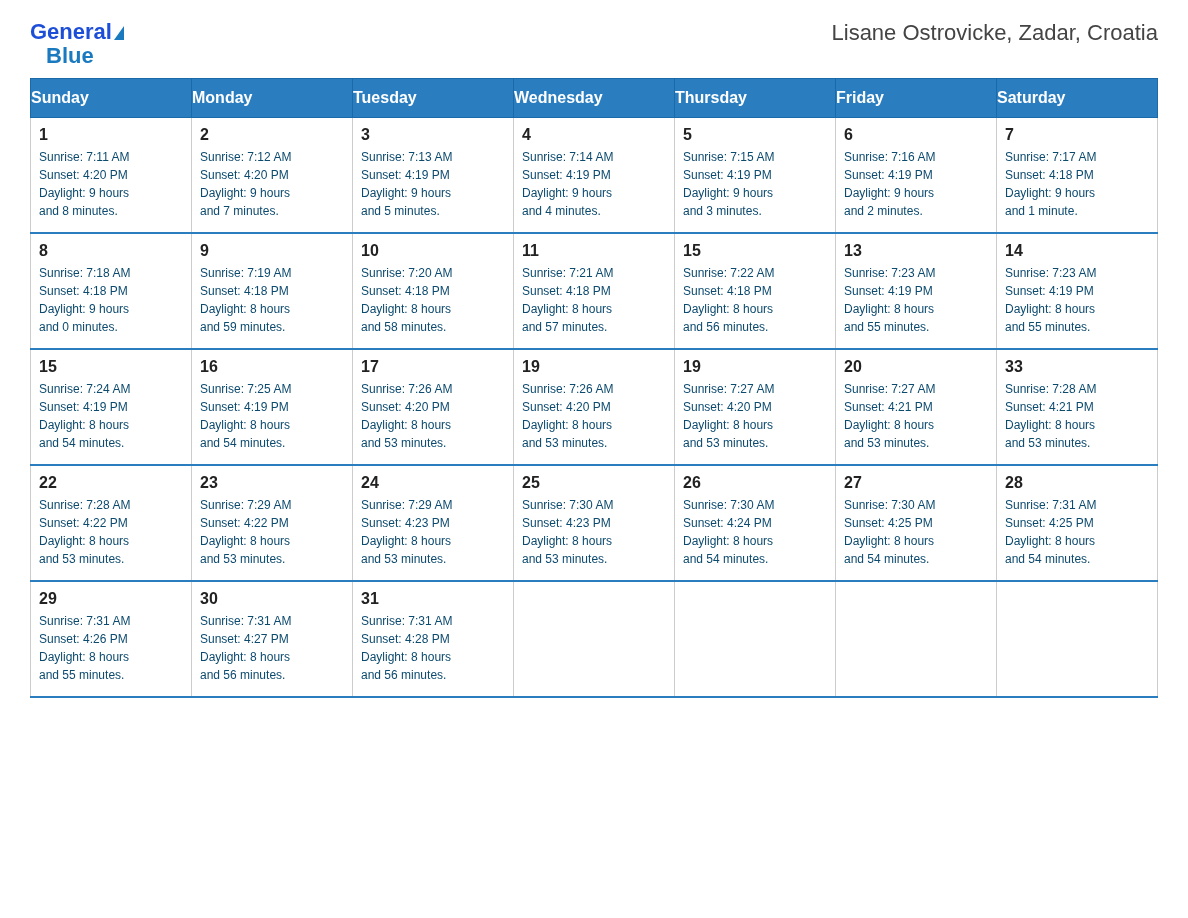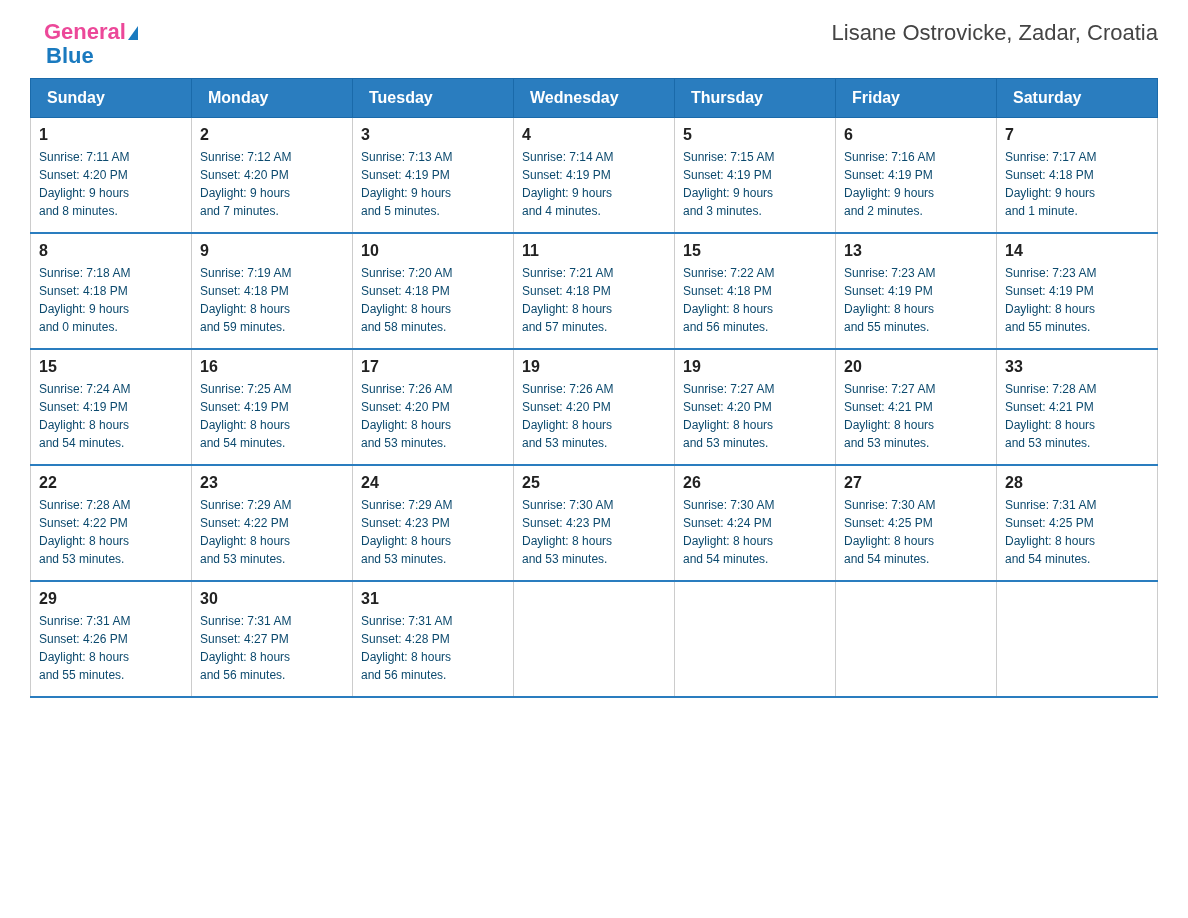--- a/index.html
+++ b/index.html
@@ -16,21 +16,21 @@
       align-items: flex-start;
       margin-bottom: 10px;
     }
     .logo {
       display: flex;
       flex-direction: column;
       font-size: 22px;
       font-weight: bold;
       line-height: 1.1;
     }
-    .logo-general { color: #ec4899; margin-left: 14px; }
+    .logo-general { color: #1d4ed8; }
     .logo-blue { color: #1a7abf; margin-left: 16px; }
     .logo-triangle {
       display: inline-block;
       width: 0;
       height: 0;
       border-left: 10px solid transparent;
       border-bottom: 14px solid #1a7abf;
       margin-left: 2px;
       vertical-align: middle;
     }
@@ -52,21 +52,21 @@
       width: 100%;
       border-collapse: collapse;
       table-layout: fixed;
       margin-top: 10px;
     }
     .calendar thead tr th {
       background: #2a7dbf;
       color: #fff;
       font-size: 16px;
       font-weight: bold;
-      padding: 10px 16px;
+      padding: 10px 0;
       text-align: left;
       border: 1px solid #1a6aaa;
     }
     .calendar tbody tr td {
       vertical-align: top;
       padding: 8px 8px 12px 8px;
       border: 1px solid #ccc;
       font-size: 13.5px;
       color: #333;
       min-height: 90px;

